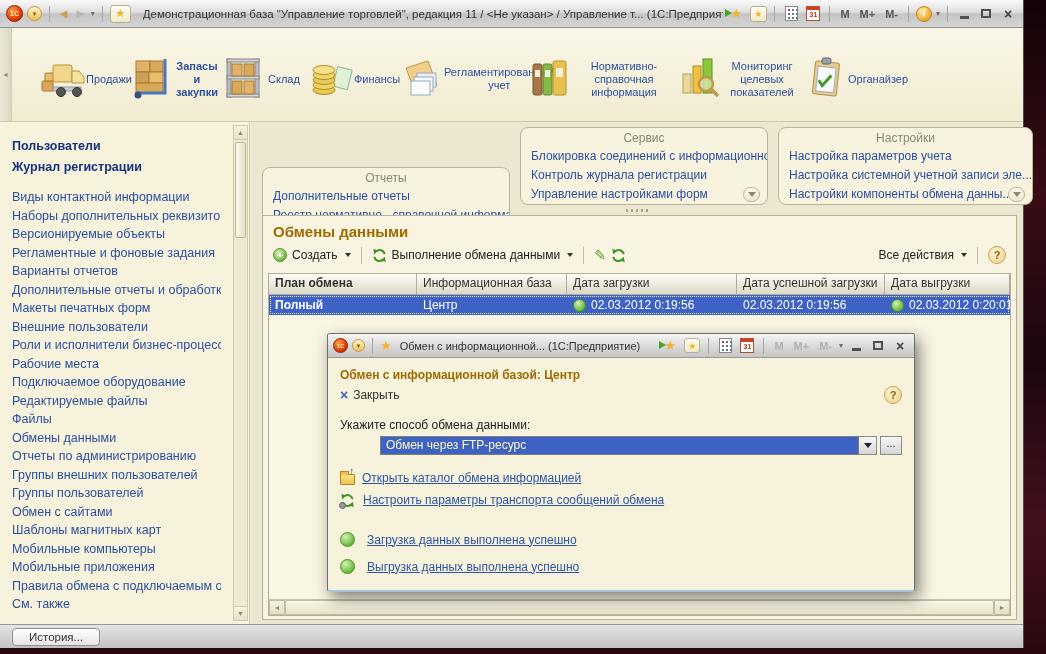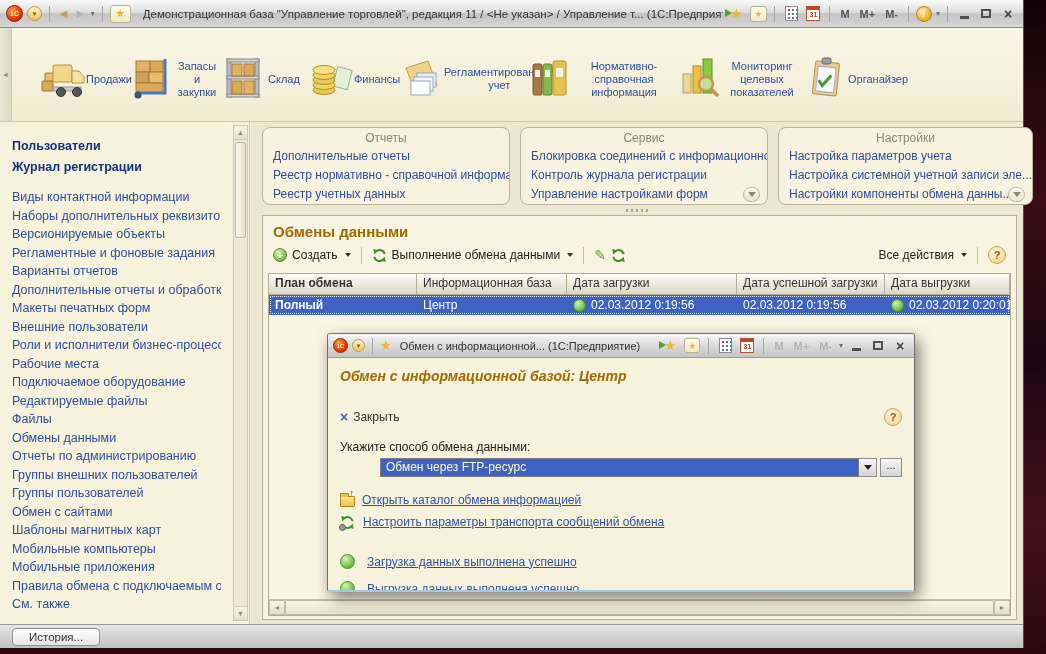--- a/index.html
+++ b/index.html
@@ -143,21 +143,21 @@
   
   .dialog { position:absolute; left:327px; top:333px; width:588px; height:259px;
     background:#f6f2dc; border:1px solid #6f6f6f; border-bottom:2px solid #a8c8e0;
     border-radius:3px; box-shadow:4px 6px 16px rgba(0,0,0,.5); overflow:hidden; z-index:10; }
   .dlg-titlebar { height:24px; background:linear-gradient(#f6f6f6,#d6d6d6 60%,#c6c6c6);
     border-bottom:1px solid #9a9a9a; display:flex; align-items:center; gap:4px; padding:0 5px; }
   .dlg-titlebar .logo1c { width:15px; height:15px; font-size:6px; }
   .dlg-titlebar .menu-btn { width:13px; height:13px; }
   .dlg-title { color:#333; font-size:11px; margin:0 4px; white-space:nowrap; overflow:hidden; }
   .dlg-body { padding:6px 12px; }
-  .dlg-heading { color:#9e6b00; font-weight:bold; font-size:14px; margin:4px 0 24px;font-style:italic; }
+  .dlg-heading { color:#9e6b00; font-weight:bold; font-size:12px; margin:4px 0 4px; }
   .dlg-toolbar { display:flex; align-items:center; gap:16px; }
   .run-btn { display:flex; align-items:center; gap:7px; padding:3px 10px;
     border:1px solid #c9973c; border-radius:4px;
     background:linear-gradient(#fefaee,#f6e7c2); font-weight:bold; font-size:12px; color:#222; }
   .close-lnk { display:flex; align-items:center; gap:5px; font-size:12px; color:#333; }
   .blue-x { color:#3e62c4; font-weight:bold; font-size:14px; line-height:1; }
   .dlg-label { font-size:12px; color:#222; margin:14px 0 4px; }
   .combo-row { display:flex; align-items:center; }
   .combo { flex:1; height:19px; background:#3e62c4; border:1px solid #7c7c7c; color:#fef9c3;
     font-size:12px; padding:1px 5px; white-space:nowrap; overflow:hidden;margin-left:40px; }
@@ -243,21 +243,21 @@
             <rect x="5" y="17" width="9" height="8" rx="1" fill="#e8bd6c" stroke="#a87830"></rect>
             <rect x="13" y="9" width="19" height="17" rx="2" fill="#f2d689" stroke="#b89040"></rect>
             <path d="M32 15h7l5 6v6H32z" fill="#f5e2a0" stroke="#b89040"></path>
             <rect x="13" y="31" width="28" height="4" fill="#c8cad0" stroke="#999"></rect>
             <circle cx="21" cy="36" r="4.5" fill="#555" stroke="#333"></circle>
             <circle cx="37" cy="36" r="4.5" fill="#555" stroke="#333"></circle>
           </svg>
       </span>
       <span class="sec-label">Продажи</span>
     </div>
-    <div class="rib-sec" style="width:92px;">
+    <div class="rib-sec" style="width:92px;font-weight:bold;">
       <span class="sec-icon">
         <svg width="46" height="44" viewBox="0 0 46 44">
             <rect x="8" y="5" width="14" height="11" fill="#e2b268" stroke="#a87830"></rect>
             <rect x="22" y="5" width="13" height="11" fill="#d8a958" stroke="#a87830"></rect>
             <rect x="8" y="16" width="13" height="11" fill="#caa05a" stroke="#a87830"></rect>
             <rect x="21" y="16" width="14" height="11" fill="#e8bd6c" stroke="#a87830"></rect>
             <rect x="8" y="27" width="27" height="10" fill="#d8a958" stroke="#a87830"></rect>
             <path d="M37 3v34H8" fill="none" stroke="#4a78c0" stroke-width="3"></path>
             <circle cx="10" cy="39" r="3.5" fill="#35537e"></circle>
           </svg>
@@ -376,21 +376,21 @@
     <div class="sb-scroll">
       <div class="sb-arrow up">▲</div>
       <div class="sb-thumb"></div>
       <div class="sb-arrow down">▼</div>
     </div>
   </div>
 
   <div class="content">
 
     <div class="panels">
-      <div class="panel" style="width:248px;">
+      <div class="panel" style="width:248px;margin-top:40px;">
         <div class="panel-title">Отчеты</div>
         <div class="panel-item">Дополнительные отчеты</div>
         <div class="panel-item">Реестр нормативно - справочной информа...</div>
         <div class="panel-item">Реестр учетных данных</div>
       </div>
       <div class="panel" style="width:248px;">
         <div class="panel-title">Сервис</div>
         <div class="panel-item">Блокировка соединений с информационно...</div>
         <div class="panel-item">Контроль журнала регистрации</div>
         <div class="panel-item">Управление настройками форм</div>

